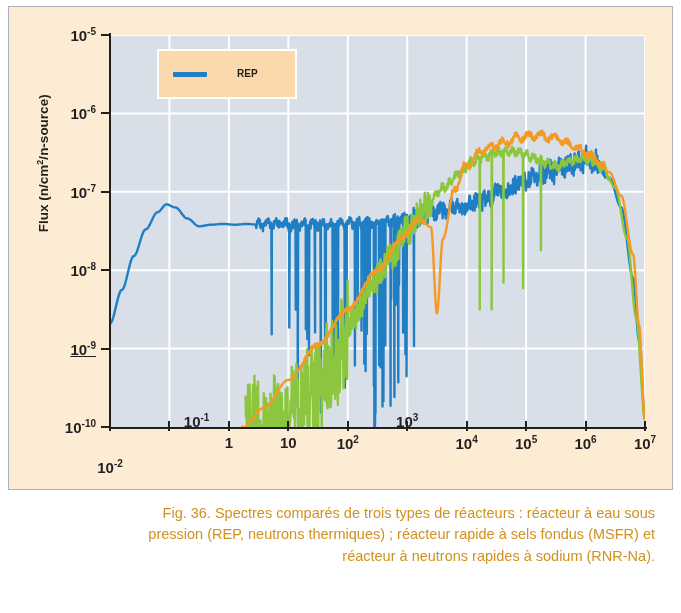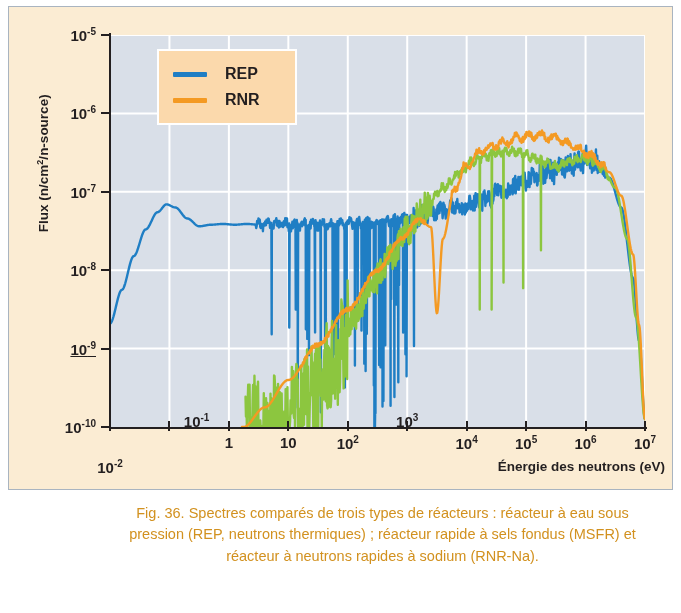--- a/index.html
+++ b/index.html
@@ -66,29 +66,29 @@
   
   #legend{
     position:absolute;left:148px;top:42px;
     width:140px;padding:10px 0 10px 0;
     background:#fbd9ac;border:2px solid #ffffff;
     box-sizing:border-box;
   }
   .legend-row{display:flex;align-items:center;height:26px;padding-left:14px;}
   .legend-swatch{width:34px;height:5px;border-radius:1px;flex:none;}
   .legend-text{
-    margin-left:18px;font-size:16px;font-weight:bold;color:#231f20;
+    margin-left:30px;font-size:10px;font-weight:bold;color:#231f20;
     line-height:1;
   }
 
   
   #caption{
     position:absolute;left:110px;top:503px;width:545px;
     font-size:14.5px;line-height:1.47;color:#d2911f;
-    text-align:center;
+    text-align:right;
   }
 </style>
 </head>
 <body>
 
 <div id="figure">
 
   <div id="panel">
 
     <div id="plot">
@@ -149,30 +149,25 @@
         <div class="xlab" style="left: 417.667px; width: 80px; top: 428px;">10<sup>4</sup></div>
         <div class="tick xtick" style="left: 516.111px;"></div>
         <div class="xlab" style="left: 477.111px; width: 80px; top: 428px;">10<sup>5</sup></div>
         <div class="tick xtick" style="left: 575.556px;"></div>
         <div class="xlab" style="left: 536.556px; width: 80px; top: 428px;">10<sup>6</sup></div>
         <div class="tick xtick" style="left: 635px;"></div>
         <div class="xlab" style="left: 596px; width: 80px; top: 428px;">10<sup>7</sup></div>
       </div>
 
     <div id="ytitle">Flux (n/cm<sup style="font-size:9px">2</sup>/n-source)</div>
-    <div id="xtitle">Énergie des neutrons (eV)</div>
 
     <div id="legend">
       <div class="legend-row">
         <span class="legend-swatch" style="background: rgb(31, 126, 196);"></span>
         <span class="legend-text">REP</span>
-      </div>
-      <div class="legend-row">
-        <span class="legend-swatch" style="background: rgb(244, 154, 35);"></span>
-        <span class="legend-text">RNR</span>
       </div>
     </div>
 
   </div>
 
   <div id="caption">Fig. 36. Spectres comparés de trois types de réacteurs : réacteur à eau sous pression (REP, neutrons thermiques) ; réacteur rapide à sels fondus (MSFR) et réacteur à neutrons rapides à sodium (RNR-Na).</div>
 
 </div>
 
 </body></html>

